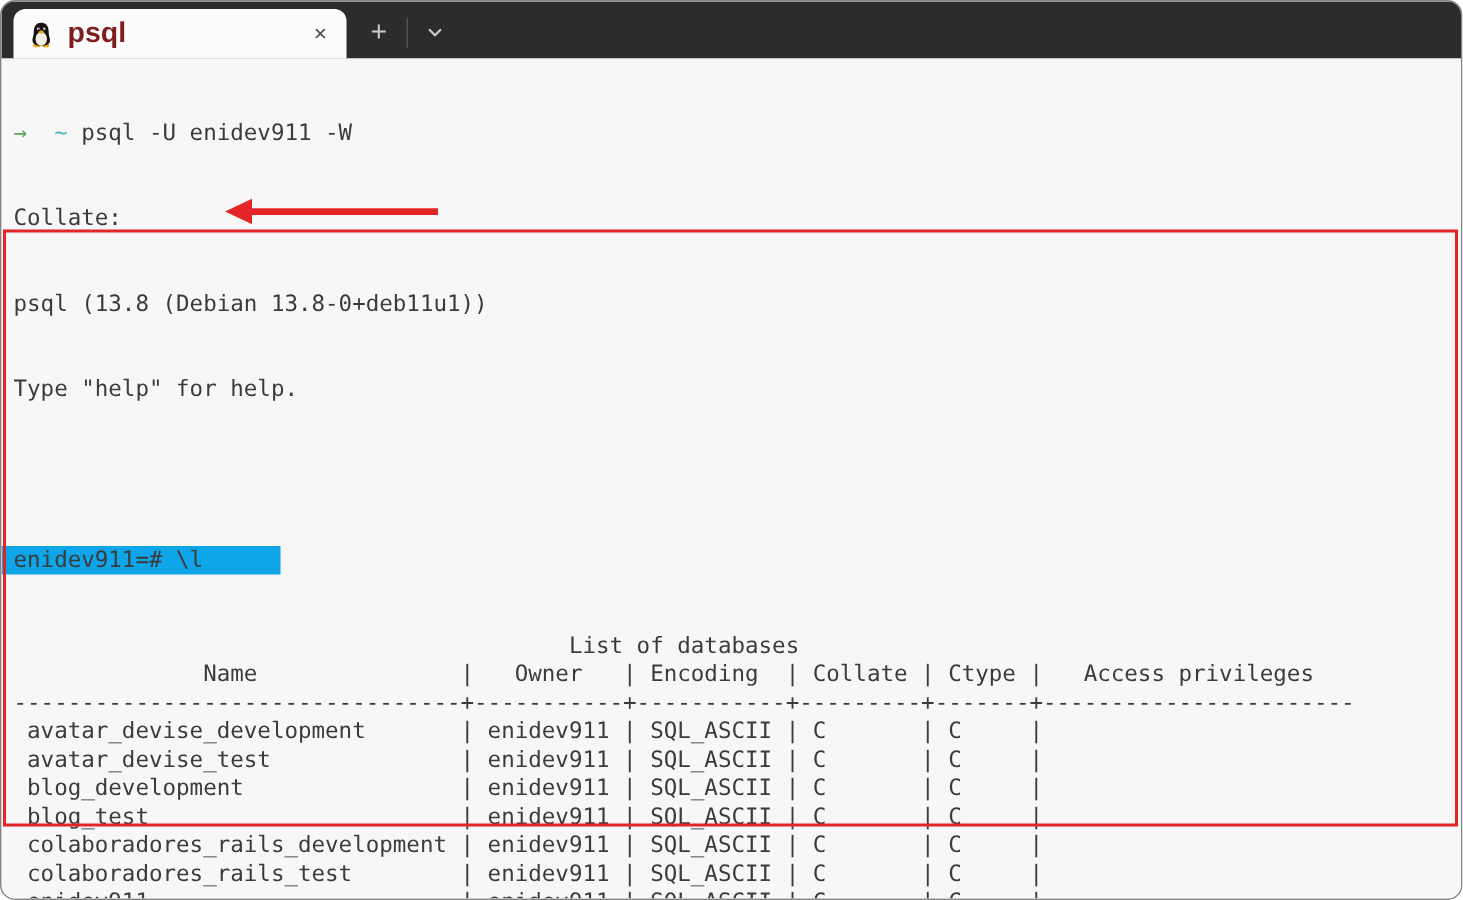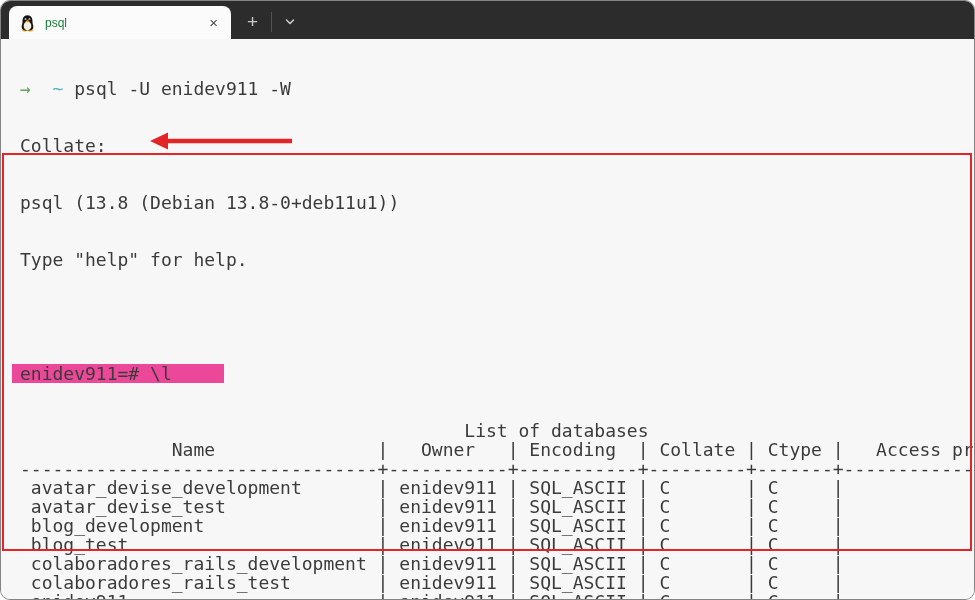--- a/index.html
+++ b/index.html
@@ -28,23 +28,23 @@
     background: #fbfbfb;
     border-radius: 8px 8px 0 0;
     display: flex;
     align-items: center;
     padding: 0 10px 0 11px;
     cursor: default;
   }
   .tab-icon { display: inline-flex; margin-right: 10px; }
   .tab-label {
     font-family: "Liberation Sans", "DejaVu Sans", sans-serif;
-    font-weight: 400;
-    font-size: 12px;
-    color: #15803d;
+    font-weight: 700;
+    font-size: 19px;
+    color: #7f1d1d;
     flex: 1;
   }
   .tab-close {
     font-family: "Liberation Sans", sans-serif;
     font-size: 15px;
     color: #4d4d4d;
     padding: 0 3px;
     cursor: pointer;
     line-height: 1;
   }
@@ -62,22 +62,22 @@
     background: #525252;
     margin: 0 10px 7px 13px;
   }
   .dd { margin: 0 0 11px 2px; cursor: pointer; display: inline-flex; }
 
   
   .term {
     position: relative;
     height: 560px;
     background: #f7f7f7;
-    padding: 2px 0 0 19px;
-    font-size: 18px;
+    padding: 2px 0 0 8px;
+    font-size: 15px;
     line-height: 19px;
     color: #3b3b3b;
     white-space: pre;
     overflow: hidden;
   }
   .tline { height: 19px; }
   .tableout {
     font: inherit;
     line-height: inherit;
     color: inherit;
@@ -130,21 +130,21 @@
       </svg>
     </div>
   </div>
 
   <div class="term" style="background: rgb(247, 247, 247); color: rgb(59, 59, 59);">
     <div class="tline"><span class="green" style="color: rgb(95, 165, 95);">→</span><span>  </span><span class="cyan" style="color: rgb(77, 182, 194);">~</span><span> </span><span>psql -U enidev911 -W</span></div>
     <div class="tline">Collate:</div>
     <div class="tline">psql (13.8 (Debian 13.8-0+deb11u1))</div>
     <div class="tline">Type "help" for help.</div>
     <div class="tline"></div>
-    <div class="tline"><span class="hl" style="background: #ec4899;"><span>enidev911=#</span><span> </span><span>\l</span></span></div>
+    <div class="tline"><span class="hl" style="background: #0ea5e9;"><span>enidev911=#</span><span> </span><span>\l</span></span></div>
     <pre class="tableout">                                         List of databases                                         
               Name               |   Owner   | Encoding  | Collate | Ctype |   Access privileges   
 ---------------------------------+-----------+-----------+---------+-------+-----------------------
  avatar_devise_development       | enidev911 | SQL_ASCII | C       | C     |
  avatar_devise_test              | enidev911 | SQL_ASCII | C       | C     |
  blog_development                | enidev911 | SQL_ASCII | C       | C     |
  blog_test                       | enidev911 | SQL_ASCII | C       | C     |
  colaboradores_rails_development | enidev911 | SQL_ASCII | C       | C     |
  colaboradores_rails_test        | enidev911 | SQL_ASCII | C       | C     |
  enidev911                       | enidev911 | SQL_ASCII | C       | C     |

